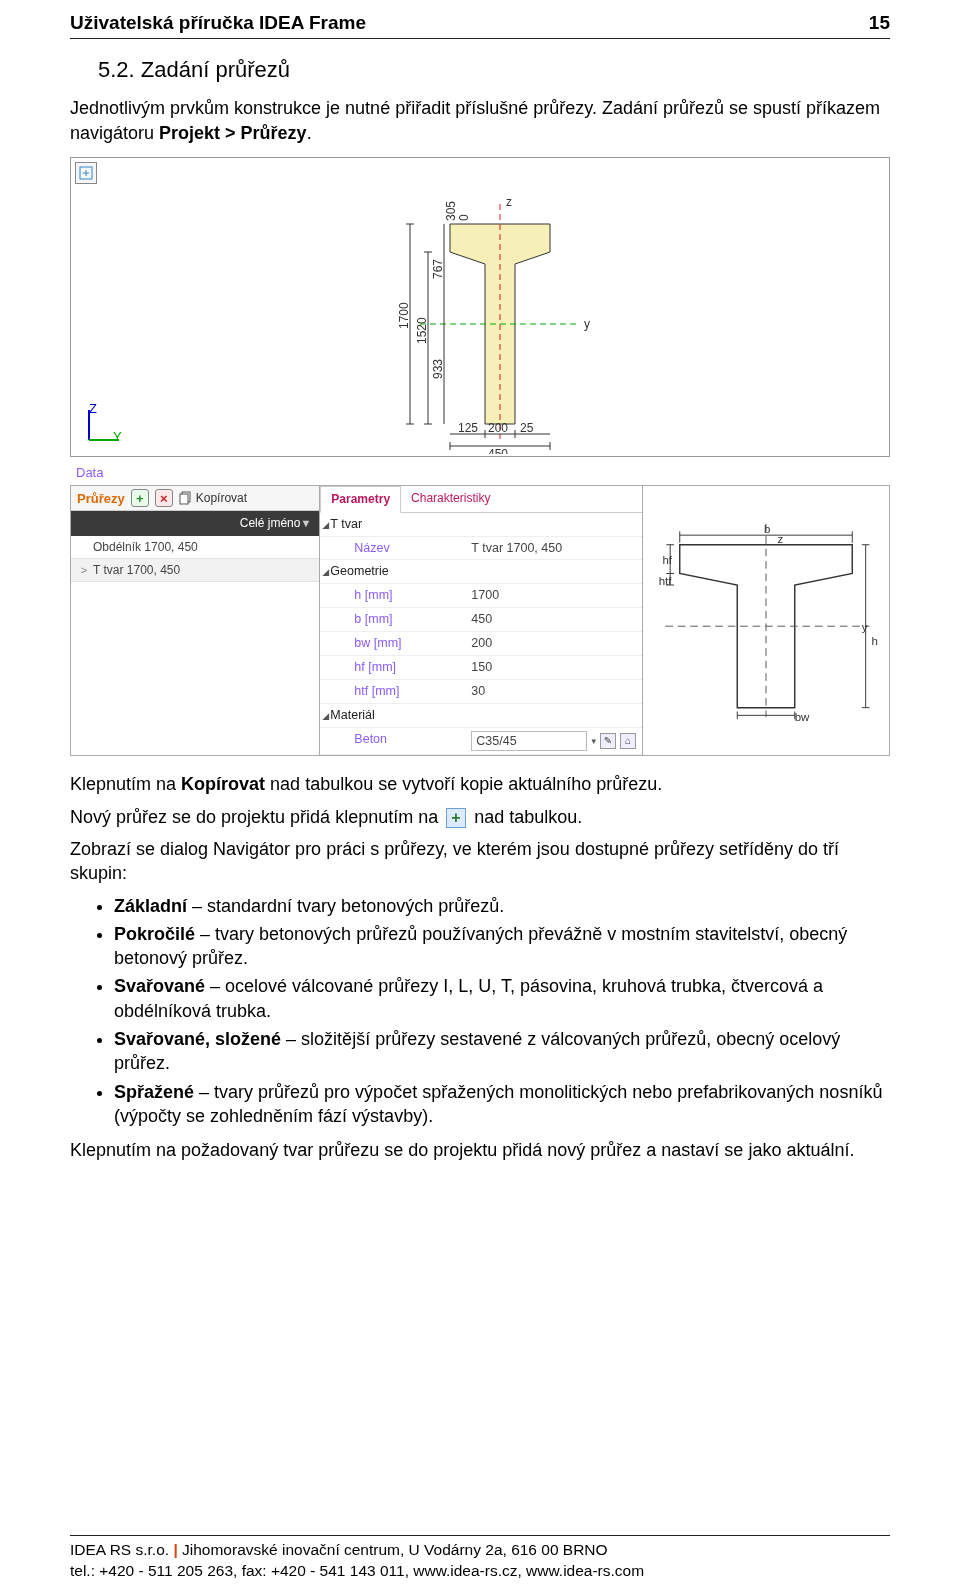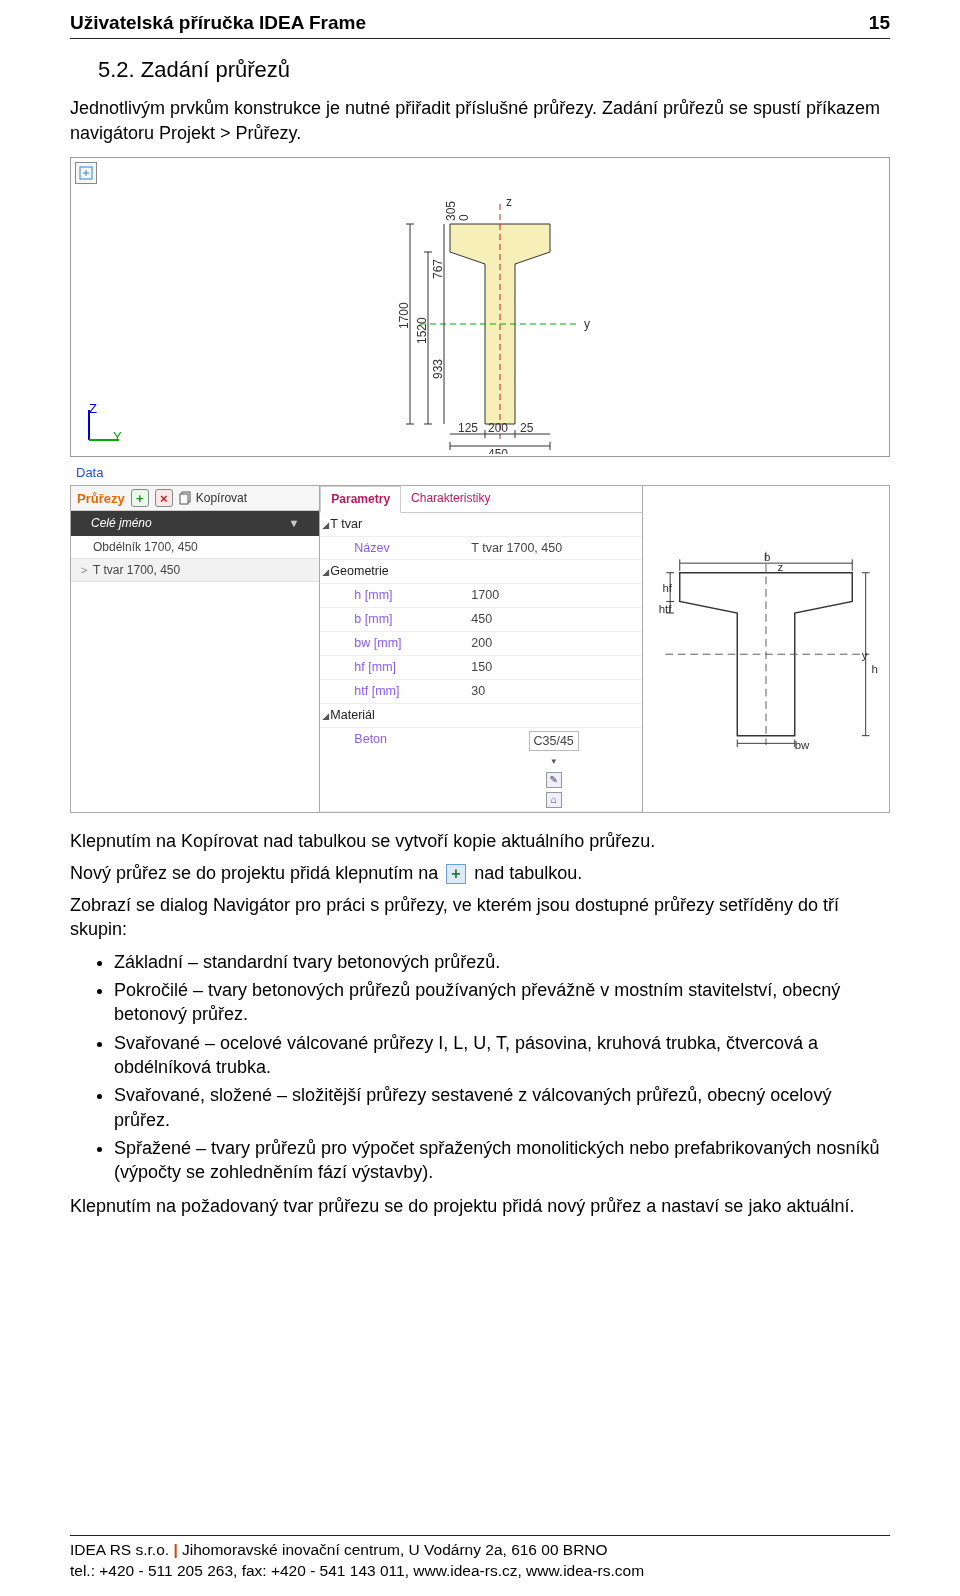--- a/index.html
+++ b/index.html
@@ -28,21 +28,21 @@
   }
   h2.section {
     font-size: 22px;
     font-weight: normal;
     margin: 6px 0 12px 28px;
   }
   p.intro {
     margin-bottom: 12px;
     font-size: 18px;
   }
-  .bold { font-weight: normal; text-align: center; }
+  .bold { font-weight: bold; text-align: center; }
 
   
   .drawing-area {
     border: 1px solid #999;
     height: 300px;
     position: relative;
     background: #fff;
     margin-bottom: 2px;
   }
   .tool-corner {
@@ -57,21 +57,21 @@
   .axis3d .zl { position:absolute; left:10px; top:0; font-size:13px; color:#00c;}
   .axis3d .yl { position:absolute; left:34px; top:28px; font-size:13px; color:#0a0;}
   .axis3d svg { position:absolute; left:0; top:0;}
   .tshape {
     position:absolute; left:50%; top:36px; transform:translateX(-50%);
     width:200px;
   }
   .dimtxt { font-size:12px; fill:#333; font-family:Arial; }
   
   .data-tab {
-    font-size:13px; color:#1d4ed8; padding:2px 6px; display:inline-block;
+    font-size:13px; color:#8b5cf6; padding:2px 6px; display:inline-block;
   }
   .panel {
     border:1px solid #aaa; margin-top:2px; margin-bottom:16px;
     font-size:12.5px; color:#333;
     display:flex;
   }
   .panel-left {
     width:255px; border-right:1px solid #aaa;
   }
   .toolbar {
@@ -81,22 +81,22 @@
   .toolbar .title { color:#e06a00; }
   .iconbtn {
     width:18px;height:18px;border:1px solid #888;border-radius:3px;
     display:inline-flex;align-items:center;justify-content:center;
     font-size:13px;font-weight:bold;background:#fff;
   }
   .iconbtn.add{color:#2a8a2a;background:#e8fbe8;}
   .iconbtn.del{color:#c22;background:#fbe8e8;}
   .copybtn { display:inline-flex;align-items:center;gap:3px;font-weight:normal;font-size:12px;color:#333;}
   .gridhead {
-    background:#3a3a3a;color:#fff;font-size:12px;padding:4px 20px;
-    display:flex;justify-content:space-between;align-items:center;font-style:italic;
+    background:#3a3a3a;color:#fff;font-size:12px;padding:4px 8px;
+    display:flex;justify-content:flex-end;align-items:center;
   }
   .gridhead .funnel{font-size:11px;color:#ccc;}
   .gridrow {
     padding:3px 8px;border-bottom:1px solid #e2e2e2;font-size:12px;color:#444;
     display:flex;align-items:center;gap:4px;text-align:center;
   }
   .gridrow.sel { background:#f2f2f2;}
   .gridrow .mark { color:#888;font-size:11px;width:10px;}
   .panel-mid {
     width:330px; border-right:1px solid #aaa;
@@ -104,21 +104,21 @@
   .ptabs { display:flex; border-bottom:1px solid #ccc; font-size:12px;}
   .ptab { padding:4px 10px; color:#be185d;}
   .ptab.active { background:#fff; border:1px solid #ccc; border-bottom:1px solid #fff; margin-bottom:-1px; font-weight:bold;}
   .prow { display:flex; border-bottom:1px solid #eee;}
   .prow .lab { width:145px; padding:3px 6px 3px 22px; color:#8b5cf6; position:relative;}
   .prow .val { flex:1; padding:3px 6px; color:#444;}
   .prow.group .lab { padding-left:10px; color:#222;}
   .prow.group .tri { position:absolute;left:2px;top:6px;font-size:9px;color:#555;}
   .prow.lvl2 .lab { padding-left:34px;}
   .valedit { background:#fff;}
-  .selectbox { display:flex;align-items:center;gap:4px;width:100%;flex-direction:column;}
+  .selectbox { display:flex;align-items:center;gap:4px;width:100%;}
   .selectbox .txt{flex:1;border:1px solid #bbb;background:#fff;padding:1px 4px;}
   .selectbox .ic{width:16px;height:16px;border:1px solid #999;background:#eef;font-size:10px;display:inline-flex;align-items:center;justify-content:center;}
   .panel-right {
     flex:1; padding:8px; display:flex;align-items:center;justify-content:center;
   }
   .panel-right svg { width: 230px; }
   
   p.body { margin: 8px 0; font-size:18px;}
   .plusinline {
     display:inline-block; width:20px;height:20px;border:1px solid #6a9edb;

